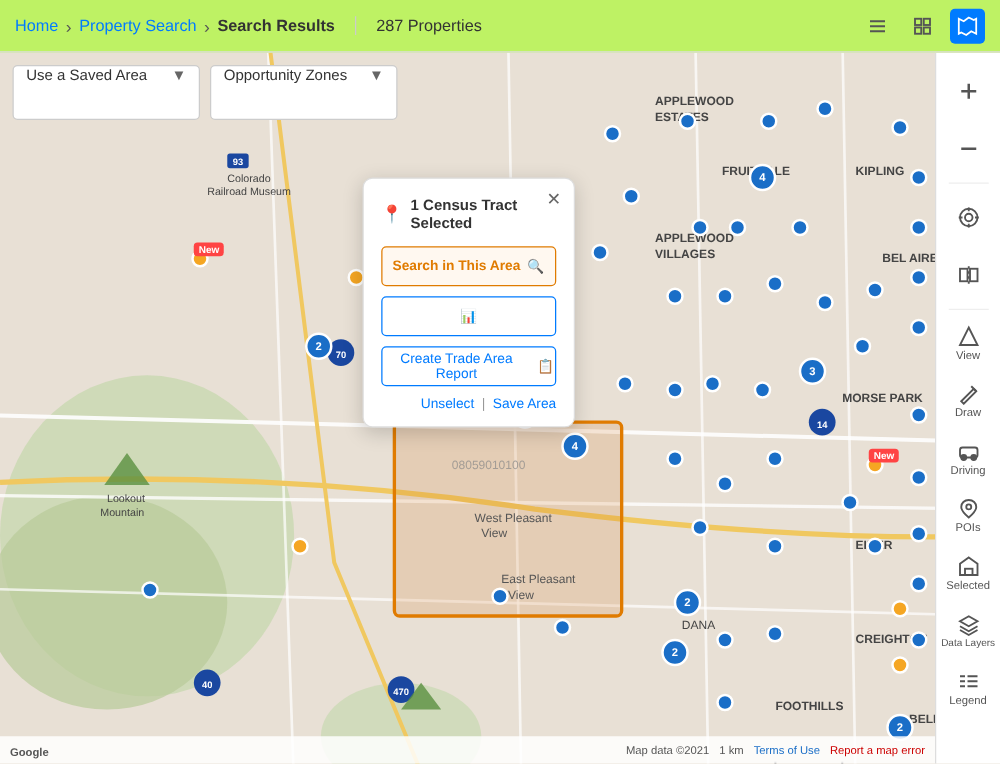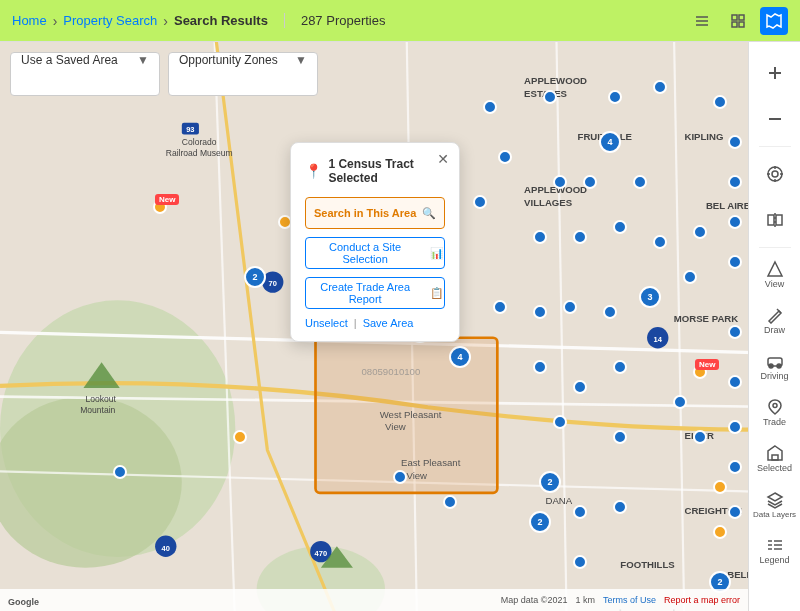--- a/index.html
+++ b/index.html
@@ -59,21 +59,21 @@
     }
     .popup-title-icon { color: #007bff; font-size: 14px; }
     .popup-btn {
       width: 100%; height: 32px; border-radius: 4px; border: 1.5px solid #007bff;
       background: #fff; color: #007bff; font-size: 11px; cursor: pointer;
       display: flex; align-items: center; justify-content: center; gap: 6px;
       margin-bottom: 8px; font-weight: 500;
     }
     .popup-btn.search-btn { background: #fff8f0; border-color: #e07b00; color: #e07b00; font-weight: 600; }
     .popup-links {
-      display: flex; gap: 6px; align-items: center; justify-content: flex-start;
+      display: flex; gap: 6px; align-items: center; justify-content: flex-end;
       font-size: 11px; margin-top: 4px;
     }
     .popup-link { color: #007bff; cursor: pointer; text-decoration: none; }
     .popup-link-sep { color: #999; }
 
     
     #right-sidebar {
       position: absolute; right: 0; top: 0; width: 52px; height: 569px;
       background: #fff; border-left: 1px solid #ddd;
       display: flex; flex-direction: column; align-items: center;
@@ -292,21 +292,20 @@
     <button class="popup-close">✕</button>
     <div class="popup-title">
       <span class="popup-title-icon">📍</span>
       <span>1 Census Tract Selected</span>
     </div>
     <button class="popup-btn search-btn">
       <span>Search in This Area</span>
       <span>🔍</span>
     </button>
     <button class="popup-btn">
-      <span>Conduct a Site Selection</span>
       <span>📊</span>
     </button>
     <button class="popup-btn">
       <span>Create Trade Area Report</span>
       <span>📋</span>
     </button>
     <div class="popup-links">
       <a class="popup-link">Unselect</a>
       <span class="popup-link-sep">|</span>
       <a class="popup-link">Save Area</a>
@@ -363,21 +362,21 @@
           <circle cx="5" cy="14" r="2" fill="#555"></circle>
           <circle cx="13" cy="14" r="2" fill="#555"></circle>
       </svg>
       <span class="sidebar-btn-label">Driving</span>
     </button>
     <button class="sidebar-btn">
       <svg viewBox="0 0 18 18" fill="none" stroke="#555" stroke-width="1.5">
         <path d="M9 2 C5.5 2 3 4.5 3 7.5 C3 11 9 16 9 16 C9 16 15 11 15 7.5 C15 4.5 12.5 2 9 2 Z"></path>
           <circle cx="9" cy="7.5" r="2"></circle>
       </svg>
-      <span class="sidebar-btn-label">Trade</span>
+      <span class="sidebar-btn-label">POIs</span>
     </button>
     <button class="sidebar-btn">
       <svg viewBox="0 0 18 18" fill="none" stroke="#555" stroke-width="1.5">
         <polygon points="9,2 16,7 16,16 2,16 2,7"></polygon>
           <rect x="6" y="11" width="6" height="5"></rect>
       </svg>
       <span class="sidebar-btn-label">Selected</span>
     </button>
     <button class="sidebar-btn">
       <svg viewBox="0 0 18 18" fill="none" stroke="#555" stroke-width="1.5">

